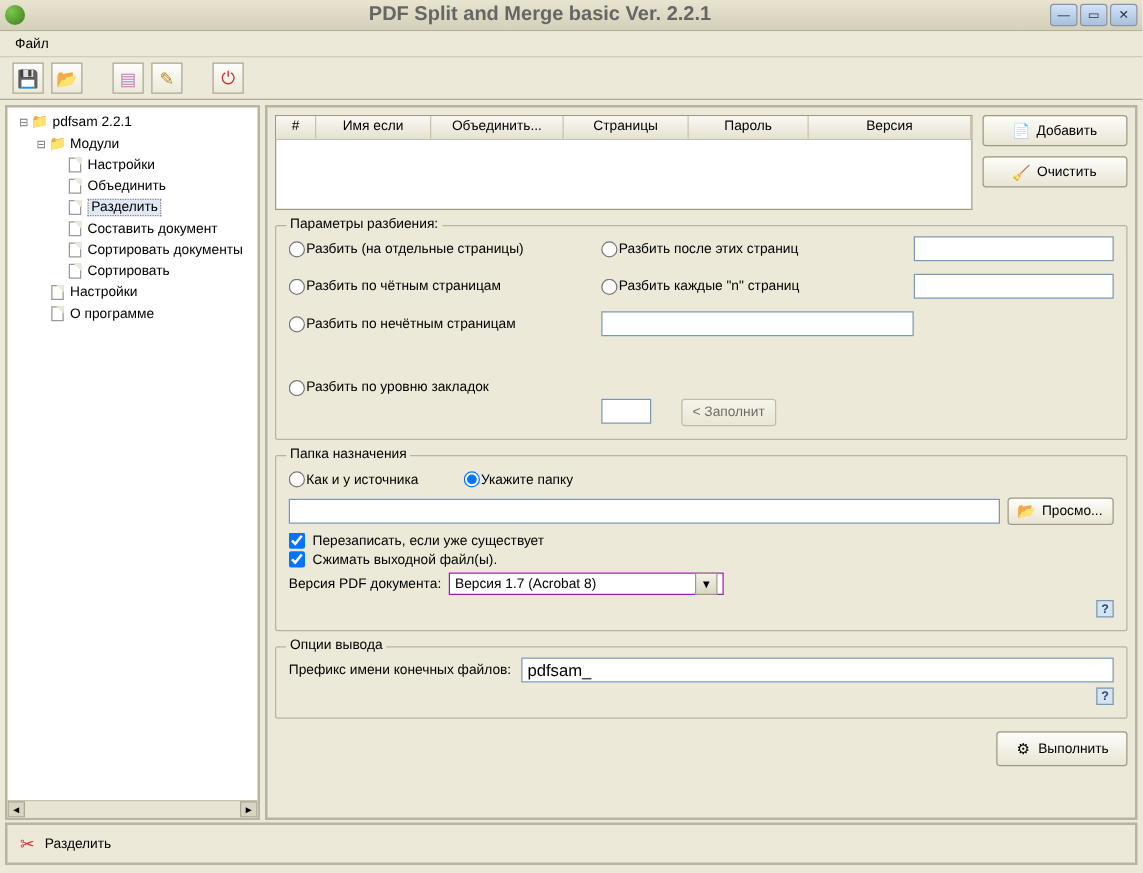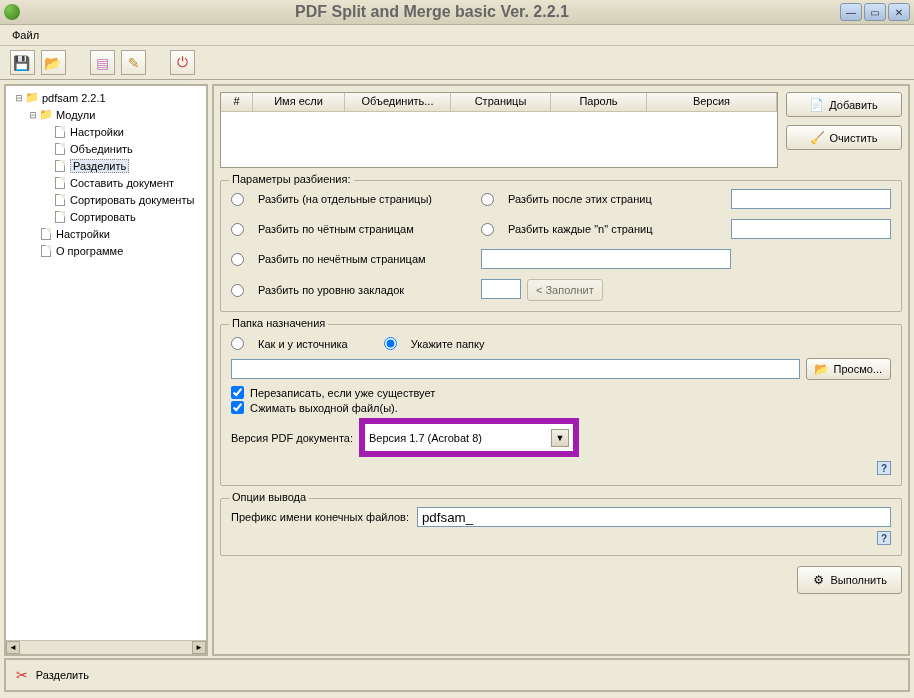--- a/index.html
+++ b/index.html
@@ -38,30 +38,30 @@
 .ghead .gh { border-right:1px solid #c8c3ad; padding: 2px 6px; height: 18px; text-align:center; white-space:nowrap; overflow:hidden; }
 .rbcol { display:flex; flex-direction:column; gap: 8px; width: 116px; }
 
 .btn { border: 1px solid #9d9a85; background: linear-gradient(to bottom, #fdfdfb, #e9e5d3); height: 25px; display:flex; align-items:center; justify-content:center; gap: 5px; border-radius: 3px; padding: 0 8px; white-space:nowrap; }
 .btn .bi { width:14px; height:14px; display:inline-flex; align-items:center; justify-content:center; font-size:12px; }
 
 .fset { border: 1px solid #b8b4a0; border-radius: 2px; padding: 8px 10px 10px; margin: 12px 0 0; position:relative; }
 .fset .leg { position:absolute; top:-8px; left:8px; background:#ece9d8; padding: 0 3px; font-weight:normal; }
 
 .grid3 { display:grid; grid-template-columns: 250px 250px 1fr; row-gap: 10px; align-items:center; }
-.rad { display:flex; align-items:center; gap: 14px; }
+.rad { display:flex; align-items:center; gap: 1px; }
 .rad input { margin:0; }
 .txt { border:1px solid #7a98af; height:20px; padding: 1px 4px; background:#fff; width:100%; }
 .smalltxt { width: 40px; }
 
 .destrow { display:flex; gap: 36px; margin: 4px 0 8px; }
 .pathrow { display:flex; gap: 6px; align-items:center; margin-bottom: 6px; }
 .chk { display:flex; gap:6px; align-items:flex-end; margin: 2px 0; }
 .verrow { display:flex; align-items:center; gap: 6px; margin-top: 4px; }
-.combo { border:6px solid #a21caf; height:39px; background:#fff; display:flex; align-items:center; padding: 0 4px; width: 220px; position:relative; }
+.combo { border:1px solid #a21caf; height:18px; background:#fff; display:flex; align-items:center; padding: 0 4px; width: 220px; position:relative; }
 .combo .cv { flex:1; }
 .combo .cb { width:18px; height:18px; border:1px solid #9d9a85; background:linear-gradient(to bottom,#f3f1e7,#dcd7c1); display:flex; align-items:center; justify-content:center; font-size:9px; }
 
 .help { border:1px solid #7a98af; width:14px; height:14px; display:inline-flex; align-items:center; justify-content:center; background:#d6e4f2; color:#2a4a7a; font-weight:bold; font-size:10px; float:right; margin-top:4px; }
 
 .outrow { display:flex; align-items:center; gap: 8px; }
 
 .execrow { display:flex; justify-content:flex-end; margin-top: 10px; }
 
 .statusbar { height: 34px; border: 2px solid #b8b4a0; margin: 0 4px 4px; background:#ece9d8; display:flex; align-items:center; padding: 0 10px; gap: 8px; }
@@ -224,21 +224,21 @@
             <input type="radio" name="sp" style="">
             <span>Разбить по нечётным страницам</span>
           </label>
         <input class="txt" style="">
 
         <div></div>
         <label class="rad">
             <input type="radio" name="sp" style="">
             <span>Разбить по уровню закладок</span>
           </label>
-        <div style="display:flex; gap:6px;">
+        <div style="display:flex; gap:24px;margin-top:40px;">
           <input class="txt smalltxt" style="">
           <div class="btn" style="height:22px; opacity:.55">
               <span>&lt; Заполнит</span>
             </div>
         </div>
       </div>
     </div>
 
     <div class="fset">
       <div class="leg">Папка назначения</div>

